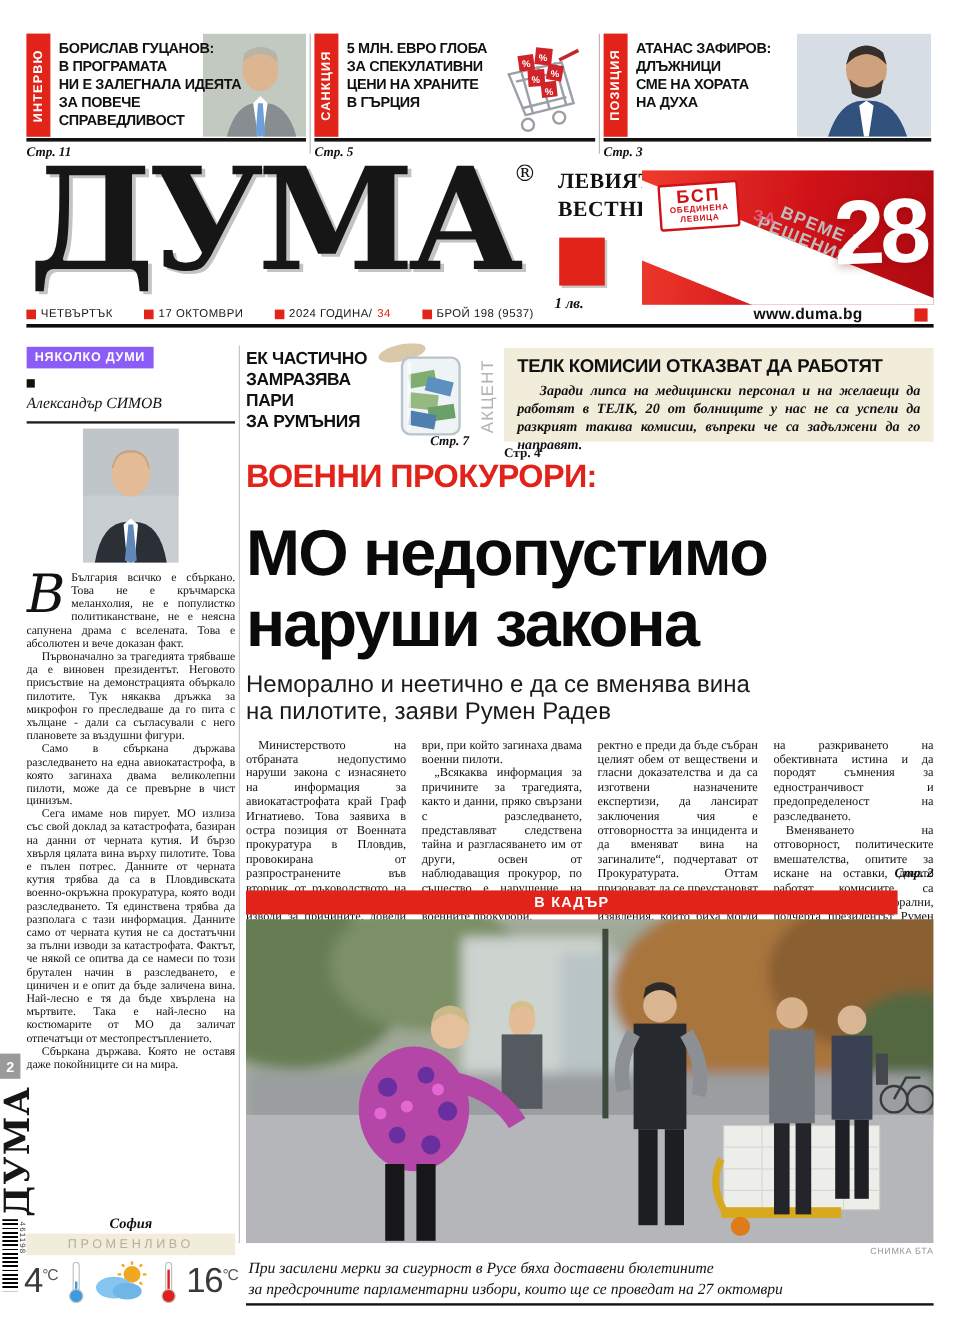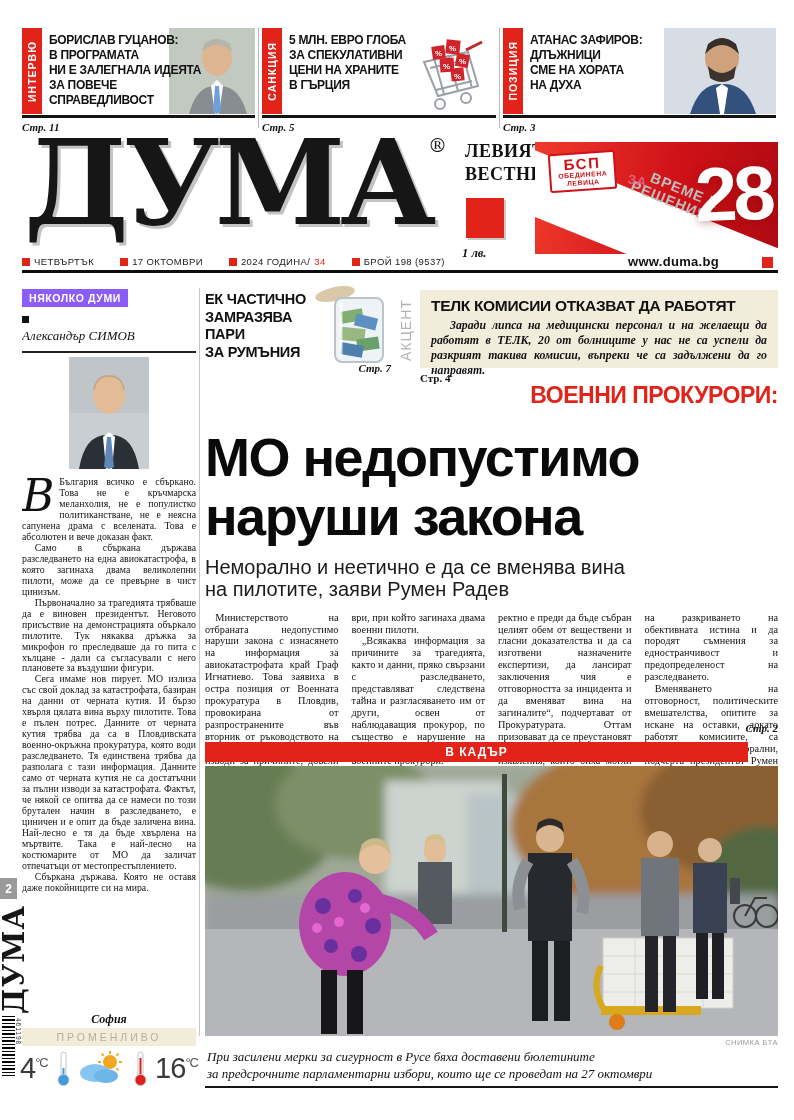--- a/index.html
+++ b/index.html
@@ -65,21 +65,21 @@
 
   
   .akcent-label{position:absolute;left:398px;top:292px;height:76px;writing-mode:vertical-rl;transform:rotate(180deg);color:#b3b3b3;font-size:14px;letter-spacing:1px;text-align:center;}
   .akcent{position:absolute;left:420px;top:290px;width:358px;height:78px;background:#f2ecdb;box-sizing:border-box;padding:7px 11px;}
   .akcent-title{font-weight:900;font-size:15.5px;letter-spacing:-0.3px;}
   .akcent-text{font-family:"Liberation Serif",serif;font-style:italic;font-weight:600;font-size:11.8px;line-height:1.28;text-align:justify;text-indent:1.6em;margin-top:3px;}
   .akcent-page{position:absolute;left:420px;top:372px;width:358px;text-align:left;font-family:"Liberation Serif",serif;font-weight:bold;font-size:11px;}
 
   
   .story{position:absolute;left:205px;top:384px;width:573px;}
-  .story-kicker{color:#e2231a;font-weight:900;font-size:23px;letter-spacing:-0.5px;line-height:1;text-align:right;}
+  .story-kicker{color:#e2231a;font-weight:900;font-size:27px;letter-spacing:-0.5px;line-height:1;}
   .headline{font-weight:900;font-size:54px;line-height:1.1;letter-spacing:-1.5px;color:#0a0a0a;margin-top:21px;}
   .subhead{font-size:20px;line-height:1.12;color:#1b1b1b;margin-top:9px;}
   .cols{display:flex;gap:13px;margin-top:11px;}
   .col{flex:1;font-family:"Liberation Serif",serif;font-size:10.3px;line-height:1.16;text-align:justify;}
   .story-page{position:absolute;right:0;top:338px;font-family:"Liberation Serif",serif;font-style:italic;font-weight:bold;font-size:11px;}
   .vkadar{position:absolute;left:205px;top:742px;width:543px;height:20px;background:#e2231a;color:#fff;font-weight:800;font-size:12px;letter-spacing:1px;display:flex;align-items:center;justify-content:center;}
   .photo{position:absolute;left:205px;top:766px;width:573px;height:270px;overflow:hidden;}
   .photo svg{display:block;}
   .credit{position:absolute;left:205px;top:1038px;width:573px;text-align:right;font-size:7.5px;color:#9a9a9a;letter-spacing:.5px;}
   .caption{position:absolute;left:207px;top:1049px;width:573px;font-family:"Liberation Serif",serif;font-style:italic;font-size:13px;line-height:1.3;}
@@ -246,22 +246,22 @@
       <rect width="80" height="112" fill="#c9ced2"></rect>
       <rect width="80" height="56" fill="#bfc5c9"></rect>
       <ellipse cx="40" cy="38" rx="16" ry="19" fill="#e3bb96"></ellipse>
       <path d="M24 34 q2 -16 16 -16 q14 0 16 16 l-2 -2 q-2 -12 -14 -12 q-12 0 -14 12 z" fill="#c9a57f"></path>
       <path d="M10 112 q6 -36 30 -34 q24 -2 30 34 z" fill="#2b2f36"></path>
       <path d="M34 80 l6 -5 6 5 -3 32 h-6 z" fill="#fff"></path>
       <path d="M38 80 h4 l3 30 -5 2 -5 -2 z" fill="#5f87b8"></path>
     </svg>
   <div class="op-body">
     <p><span class="dropcap">В</span><span>България всичко е сбъркано. Това не е кръчмарска меланхолия, не е популистко политиканстване, не е неясна сапунена драма с вселената. Това е абсолютен и вече доказан факт.</span></p>
+    <p>Първоначално за трагедията трябваше да е виновен президентът. Неговото присъствие на демонстрацията объркало пилотите. Тук някаква дръжка за микрофон го преследваше да го пита с хълцане - дали са съгласували с него плановете за въздушни фигури.</p>
     <p>Само в сбъркана държава разследването на една авиокатастрофа, в която загинаха двама великолепни пилоти, може да се превърне в чист цинизъм.</p>
-    <p>Първоначално за трагедията трябваше да е виновен президентът. Неговото присъствие на демонстрацията объркало пилотите. Тук някаква дръжка за микрофон го преследваше да го пита с хълцане - дали са съгласували с него плановете за въздушни фигури.</p>
     <p>Сега имаме нов пирует. МО излиза със свой доклад за катастрофата, базиран на данни от черната кутия. И бързо хвърля цялата вина върху пилотите. Това е пълен потрес. Данните от черната кутия трябва да са в Пловдивската военно-окръжна прокуратура, която води разследването. Тя единствена трябва да разполага с тази информация. Данните само от черната кутия не са достатъчни за пълни изводи за катастрофата. Фактът, че някой се опитва да се намеси по този брутален начин в разследването, е циничен и е опит да бъде заличена вина. Най-лесно е тя да бъде хвърлена на мъртвите. Така е най-лесно на костюмарите от МО да заличат отпечатъци от местопрестъплението.</p>
     <p>Сбъркана държава. Която не оставя даже покойниците си на мира.</p>
   </div>
 </div>
 
 <div class="ekbox">
   <div class="ek-title pre">ЕК ЧАСТИЧНО
 ЗАМРАЗЯВА
 ПАРИ
 ЗА РУМЪНИЯ</div>

